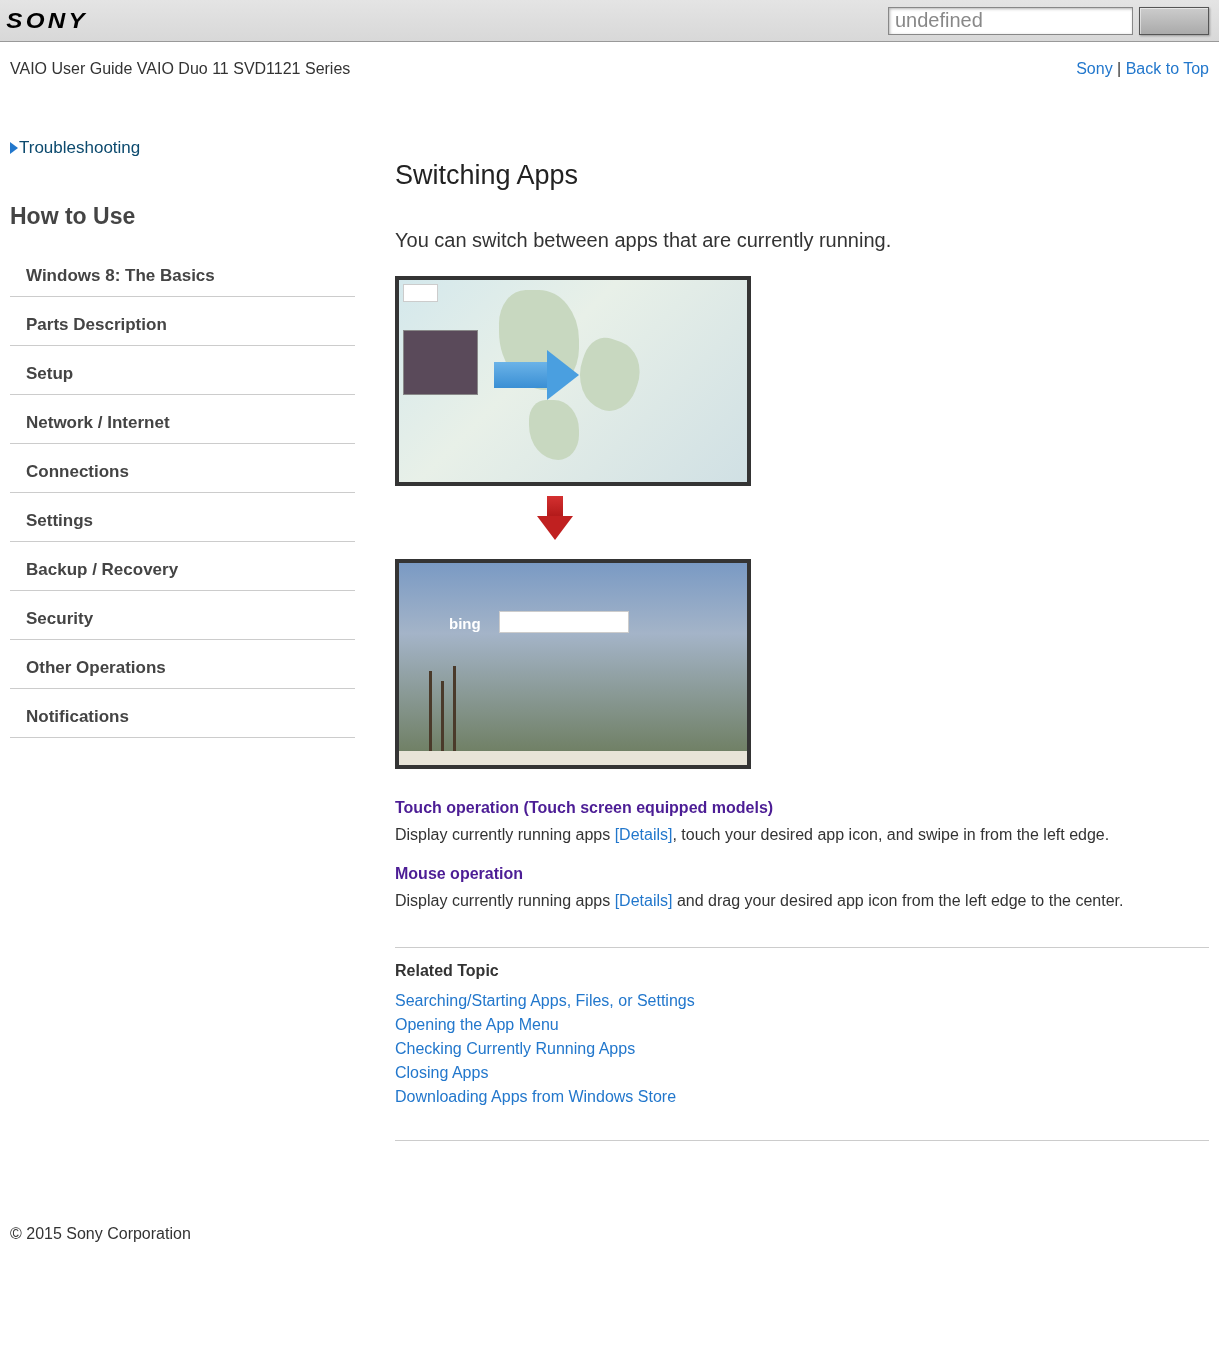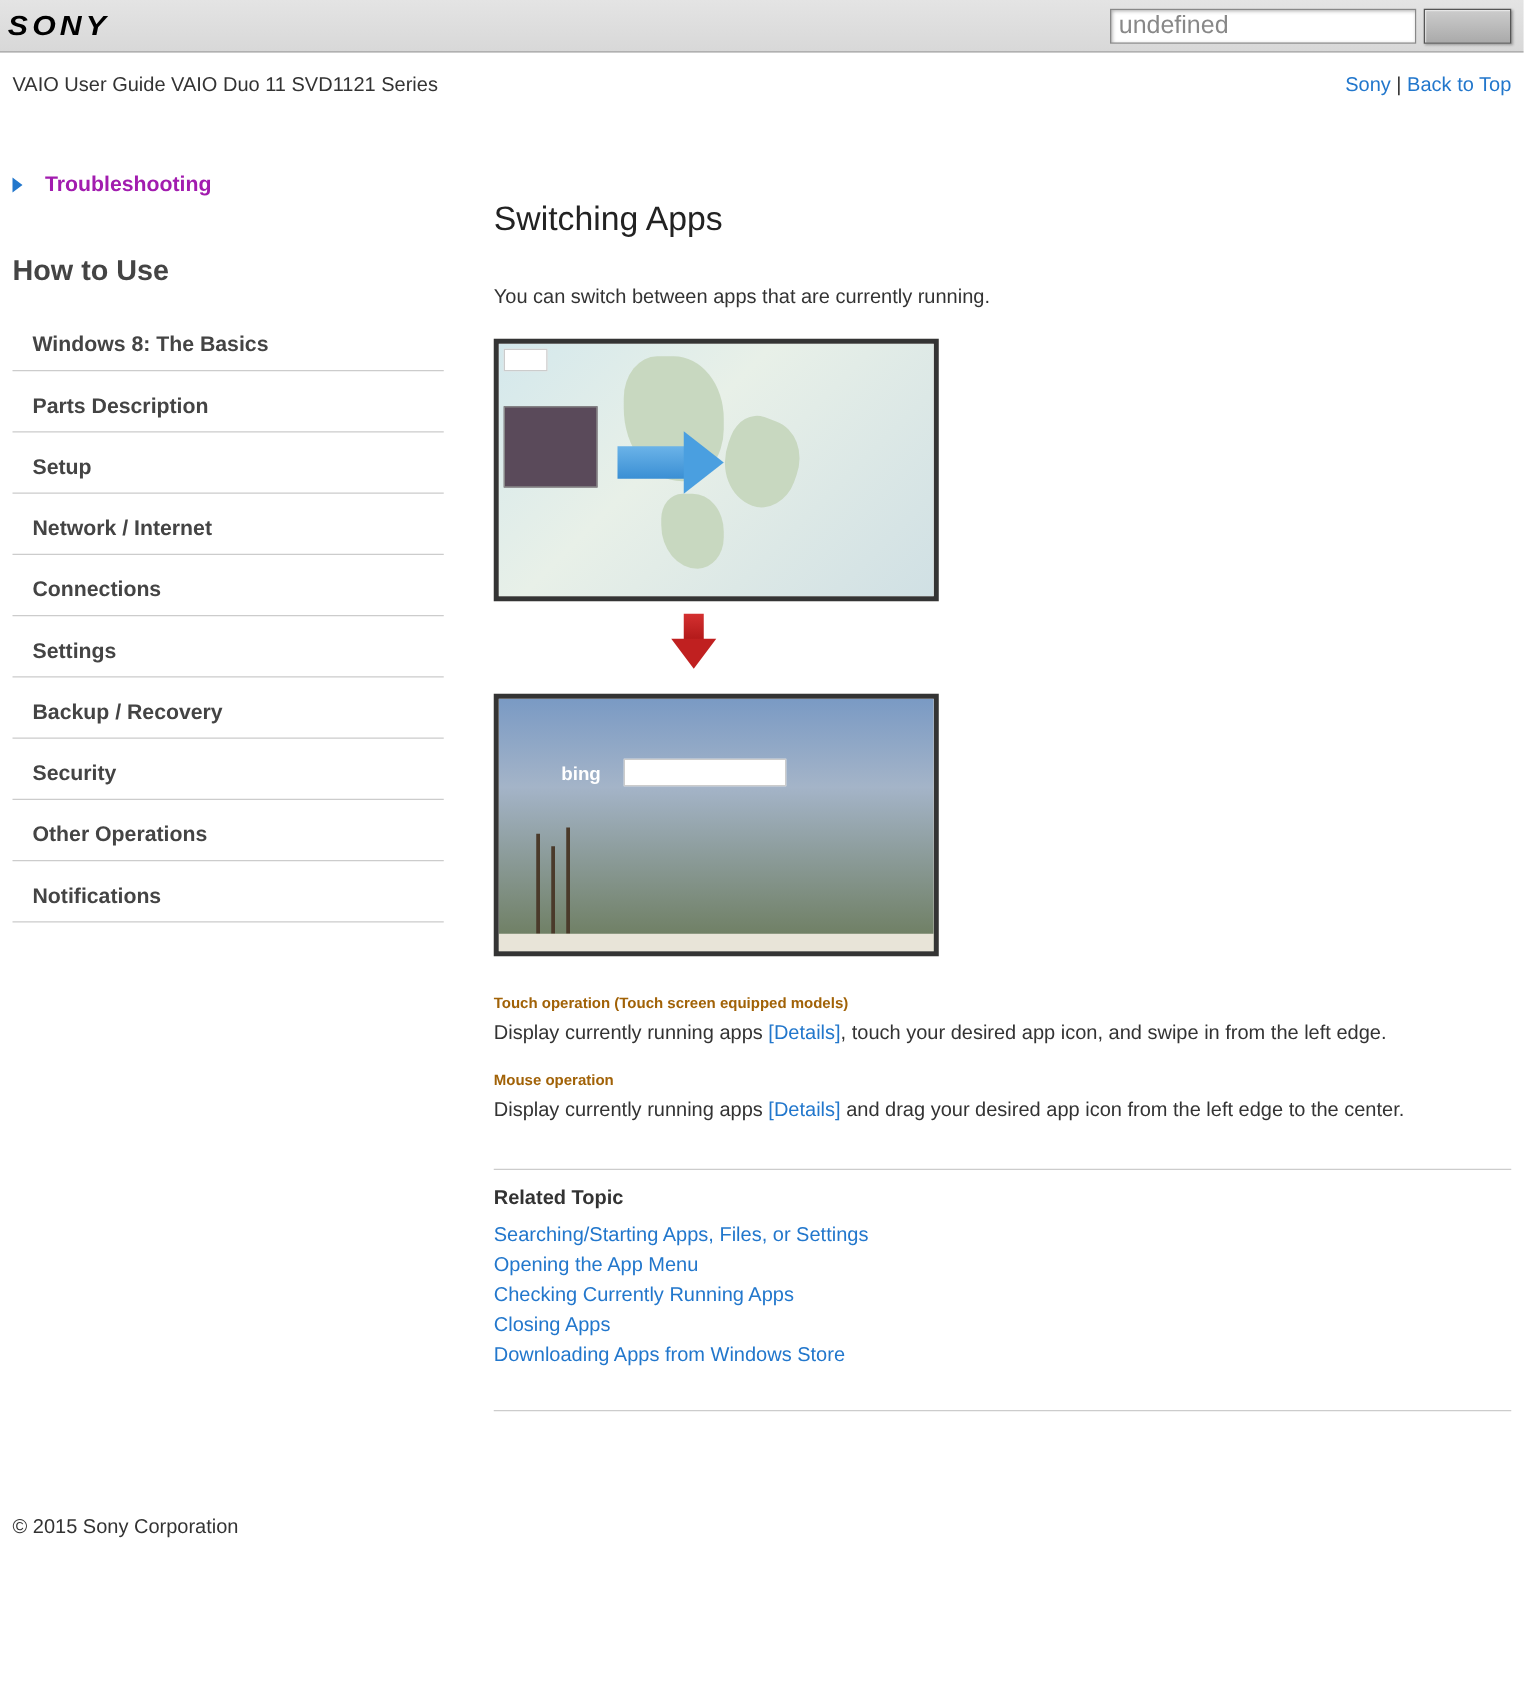--- a/index.html
+++ b/index.html
@@ -75,27 +75,27 @@
     .content-wrapper {
       display: flex;
       padding: 60px 10px 0 10px;
       gap: 40px;
     }
     .sidebar {
       width: 345px;
       flex-shrink: 0;
     }
     .troubleshooting-link {
-      color: #a21caf;
-      font-weight: bold;
+      color: #0c4a6e;
+      font-weight: normal;
       font-size: 17px;
       text-decoration: none;
       display: flex;
       align-items: center;
-      gap: 18px;
+      gap: 1px;
       margin-bottom: 45px;
     }
     .chevron-icon {
       display: inline-block;
       width: 0;
       height: 0;
       border-top: 6px solid transparent;
       border-bottom: 6px solid transparent;
       border-left: 8px solid #2277cc;
     }
@@ -120,21 +120,21 @@
       flex: 1;
       padding-top: 22px;
     }
     .page-title {
       font-size: 27px;
       font-weight: normal;
       color: #222;
       margin-bottom: 38px;
     }
     .intro-text {
-      font-size: 16px;
+      font-size: 20px;
       margin-bottom: 24px;
     }
     .screenshot-container {
       margin-bottom: 30px;
     }
     .app-window {
       width: 356px;
       height: 210px;
       background: #f5f3ed;
       border: 4px solid #343434;
@@ -244,23 +244,23 @@
     }
     .bing-taskbar {
       position: absolute;
       bottom: 0;
       left: 0;
       width: 100%;
       height: 14px;
       background: #e8e4d8;
     }
     .op-heading {
-      font-size: 12px;
+      font-size: 16px;
       font-weight: bold;
-      color: #a16207;
+      color: #4c1d95;
       margin-top: 18px;
       margin-bottom: 6px;
     }
     .op-text {
       font-size: 16px;
       line-height: 1.5;
       margin-bottom: 10px;
     }
     .details-link {
       color: #2277cc;

